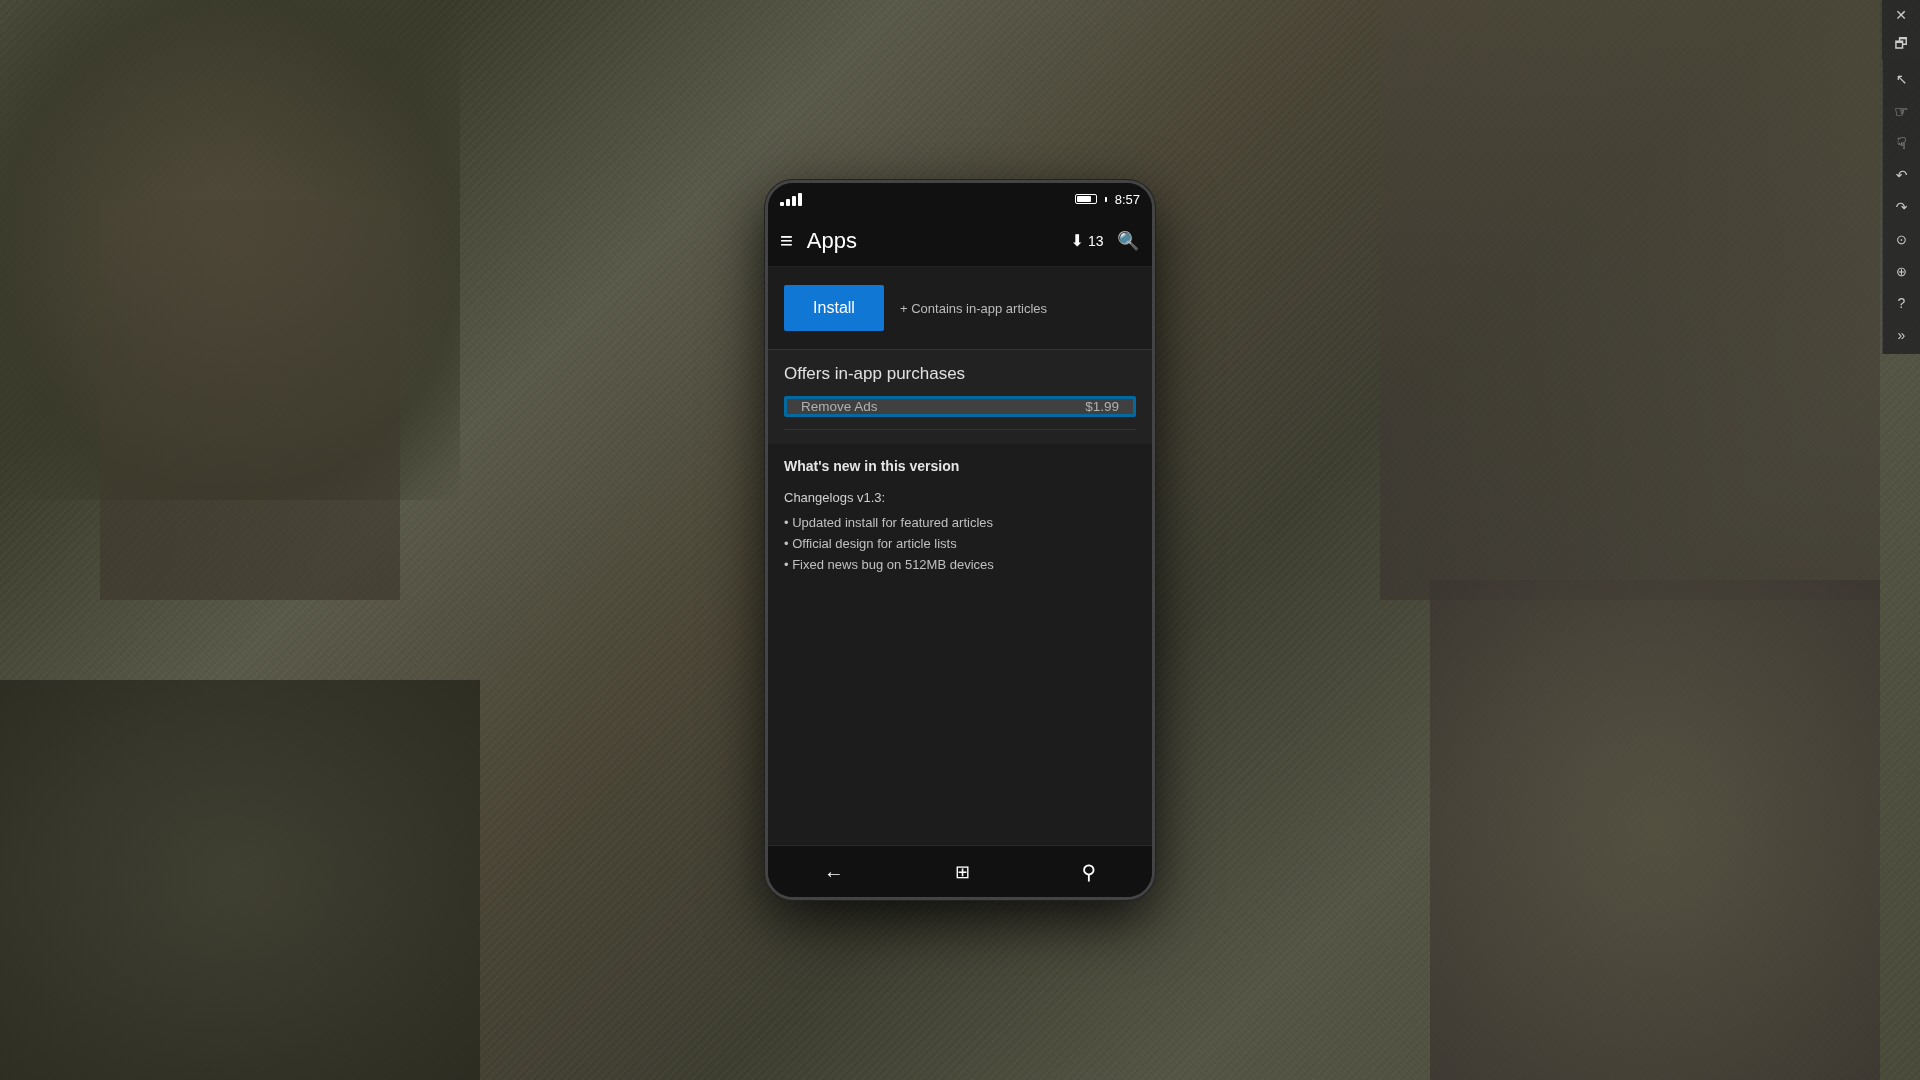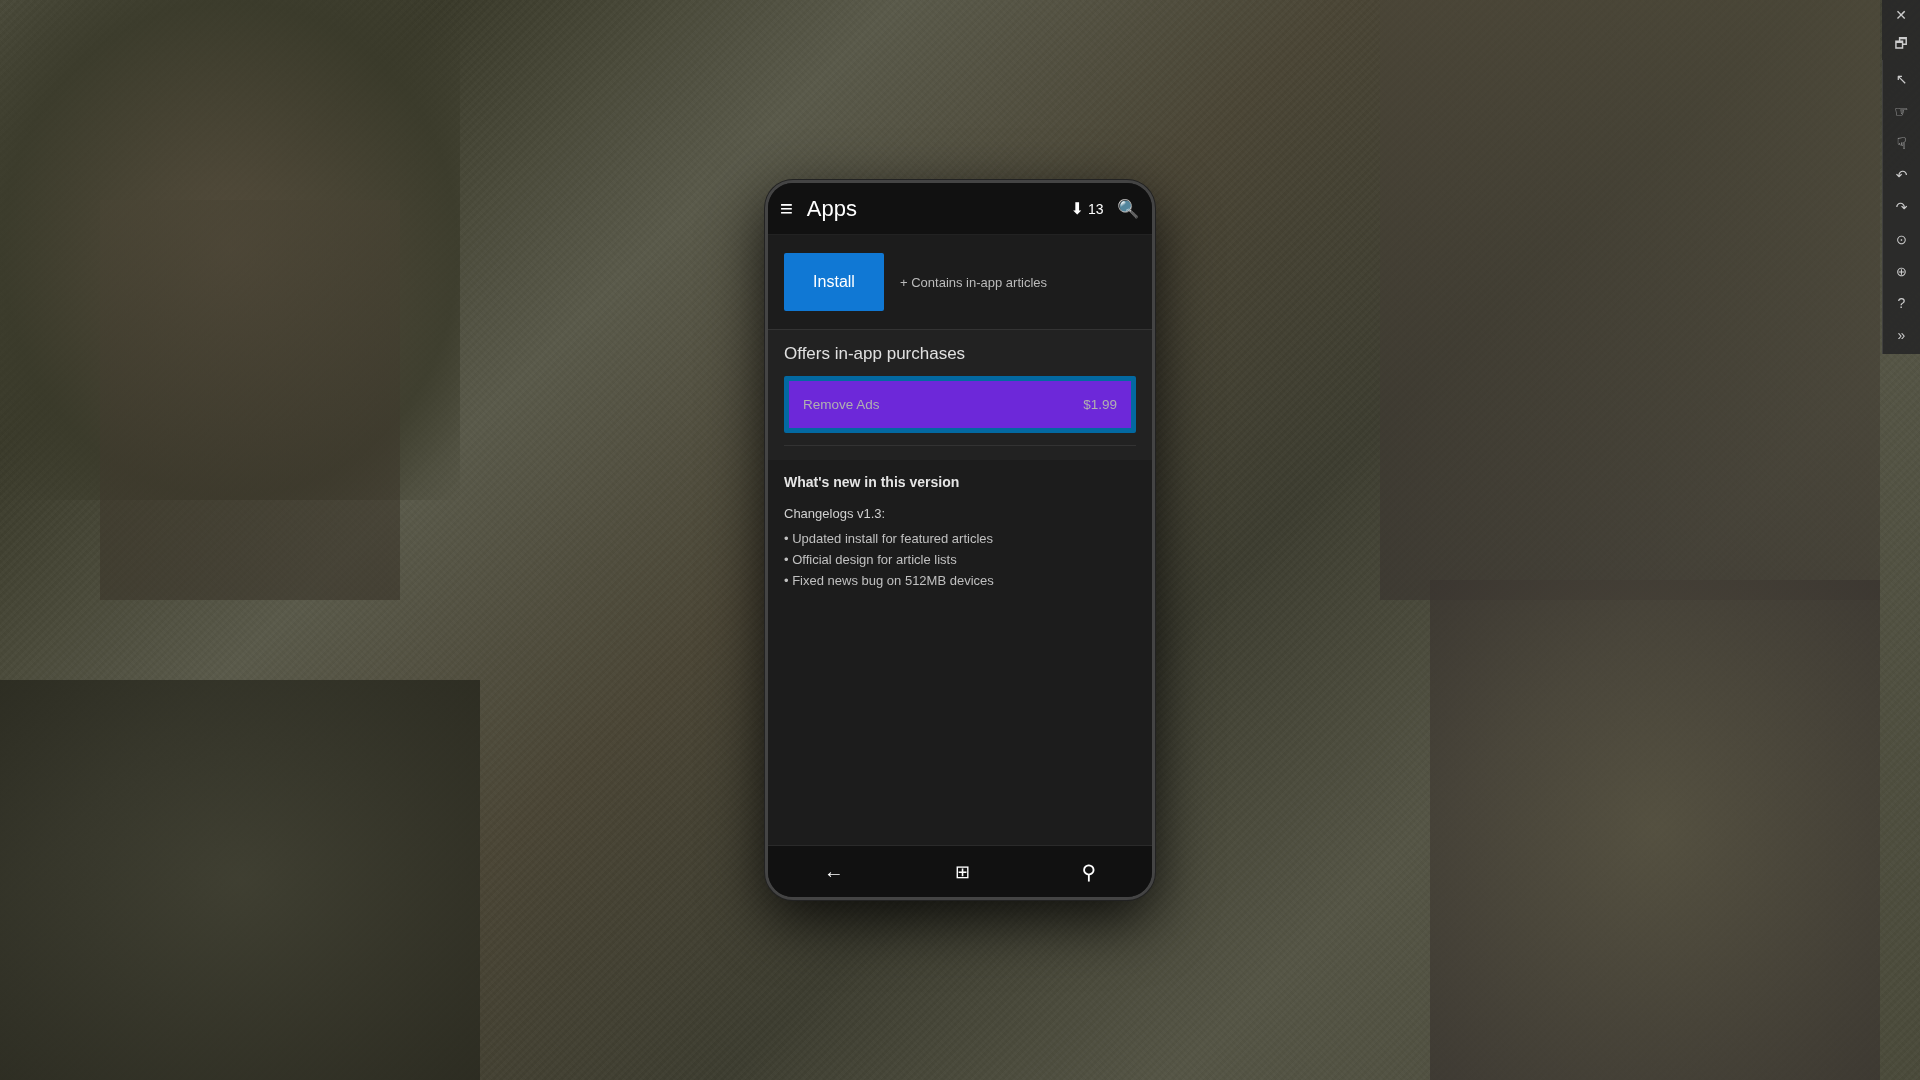--- a/index.html
+++ b/index.html
@@ -254,21 +254,21 @@
       display: flex;
       align-items: center;
       gap: 16px;
       border-bottom: 1px solid #333;
     }
 
     .install-btn {
       background: #1078d4;
       color: #fff;
       border: none;
-      padding: 20px 22px;
+      padding: 14px 22px;
       font-size: 16px;
       font-weight: 400;
       cursor: pointer;
       border-radius: 2px;
       min-width: 100px;
     }
 
     .in-app-text {
       color: #bbb;
       font-size: 13px;
@@ -282,23 +282,23 @@
     }
 
     .offers-title {
       color: #e0e0e0;
       font-size: 17px;
       font-weight: 400;
       margin-bottom: 12px;
     }
 
     .purchase-item {
-      background: #6d28d9;
-      border: 5px solid #0369a1;
-      padding: 16px 14px;
+      background: #404040;
+      border: 3px solid #0369a1;
+      padding: 0 14px;
       display: flex;
       justify-content: space-between;
       align-items: center;
       border-radius: 2px;
       margin-bottom: 8px;
     }
 
     .purchase-name {
       color: #b0b0b0;
       font-size: 13.5px;
@@ -409,20 +409,35 @@
   <div class="toolbar-btn">
     <span>?</span>
   </div>
   <div class="toolbar-btn">
     <span>»</span>
   </div>
 </div>
 
 <div class="phone-frame">
 
+  <div class="status-bar">
+    <div class="status-signal">
+      <div class="signal-bar" style="height: 4px;"></div>
+      <div class="signal-bar" style="height: 7px;"></div>
+      <div class="signal-bar" style="height: 10px;"></div>
+      <div class="signal-bar" style="height: 13px;"></div>
+    </div>
+    <div class="status-right">
+      <div class="battery-body">
+        <div class="battery-fill"></div>
+      </div>
+      <span class="battery-tip"></span>
+      <span class="status-time">8:57</span>
+    </div>
+  </div>
 
   <div class="app-bar">
     <span class="hamburger-icon" style="font-size:22px;">≡</span>
     <span class="app-title">Apps</span>
     <div class="download-badge">
       <span style="font-size:16px;">⬇</span>
       <span>13</span>
     </div>
     <span class="search-icon-btn">🔍</span>
   </div>

